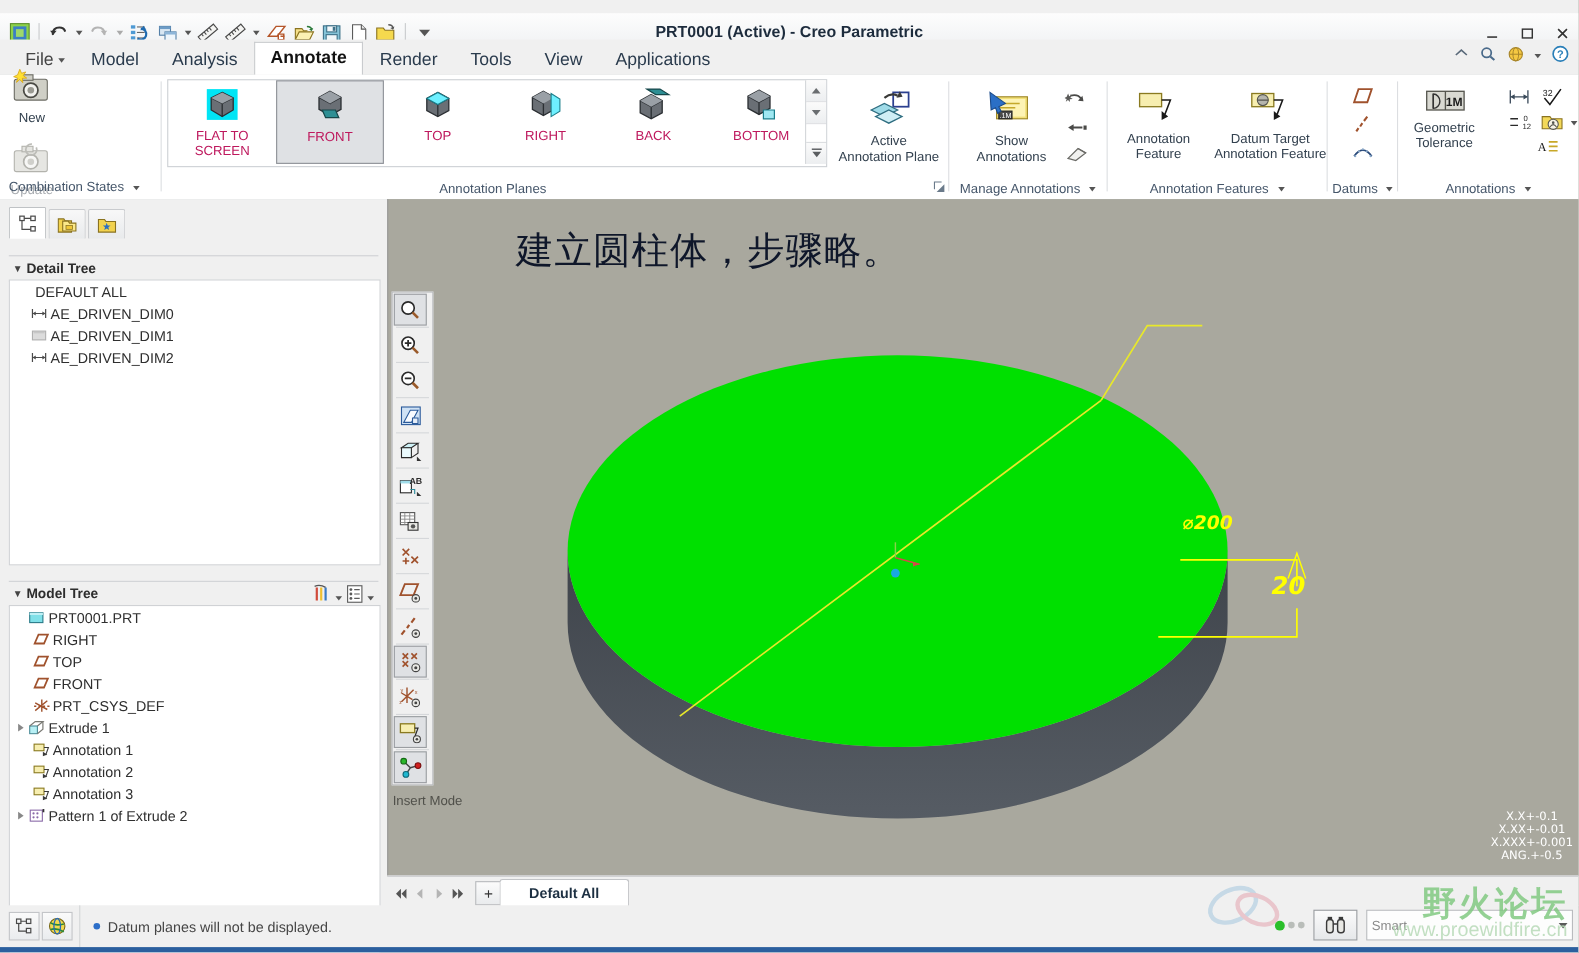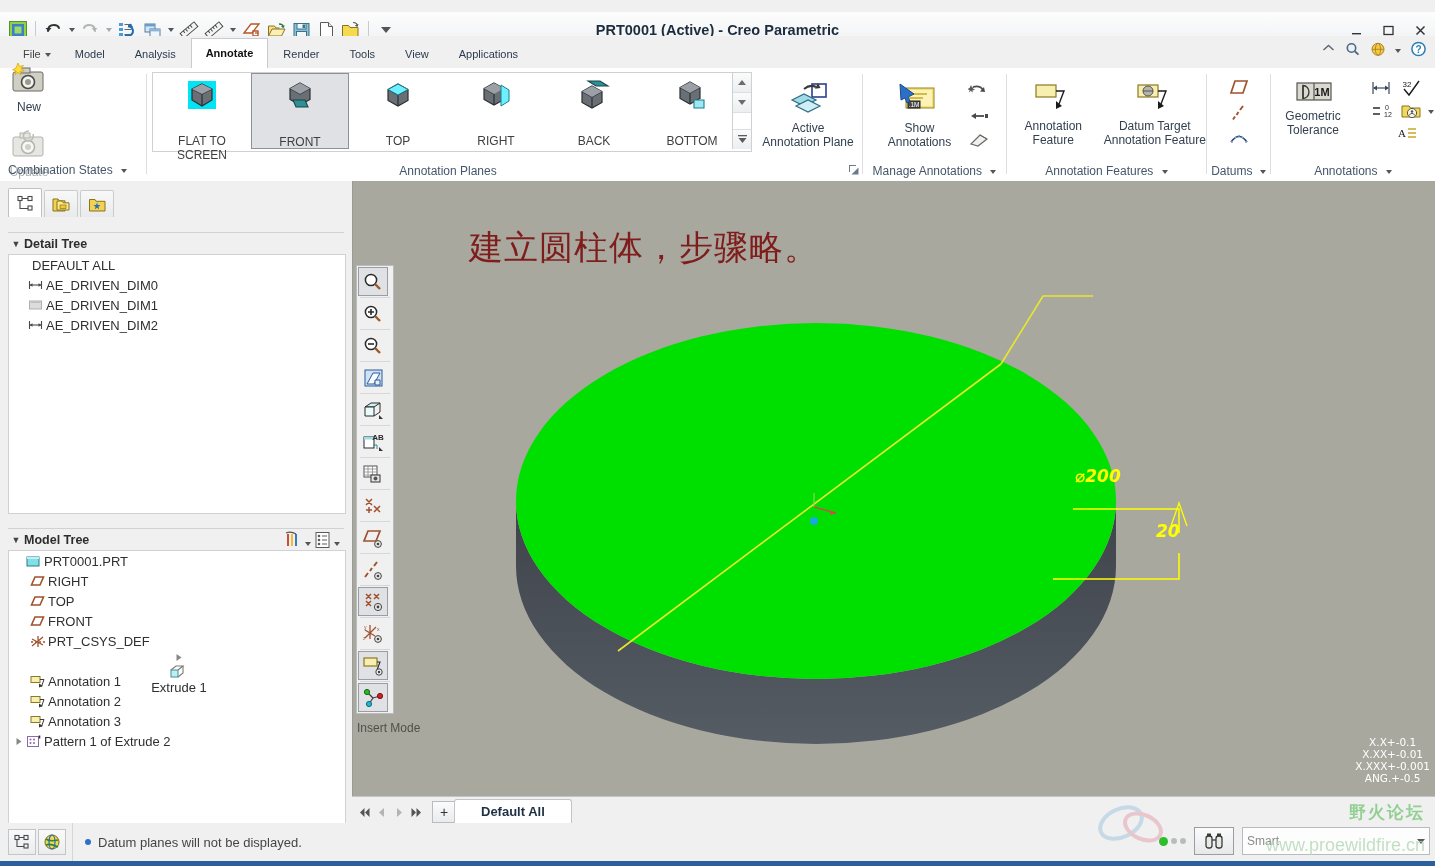--- a/index.html
+++ b/index.html
@@ -24,21 +24,21 @@
   .caret.lg{border-left-width:5px;border-right-width:5px;border-top-width:6px;}
   .apptitle{position:absolute;left:0;top:0;width:1435px;height:36px;line-height:36px;
     text-align:center;font-size:14.5px;font-weight:bold;color:#1d2c3d;pointer-events:none;}
   .winbtns{position:absolute;right:6px;top:9px;display:flex;gap:14px;align-items:center;}
   .winbtn{width:18px;height:18px;display:flex;align-items:center;justify-content:center;color:#3a3a3a;}
 
   
   .tabbar{position:absolute;left:0;top:36px;width:1435px;height:32px;
     background:#f0f0f0;border-bottom:1px solid #c9cbce;}
   .tabs{position:absolute;left:8px;top:2px;display:flex;height:30px;align-items:flex-end;}
-  .tab{height:27px;line-height:27px;padding:0 14px;font-size:11px;color:#2a3b4d;
+  .tab{height:27px;line-height:27px;padding:0 14px;font-size:16px;color:#2a3b4d;
     border:1px solid transparent;border-bottom:none;cursor:default;white-space:nowrap;}
   .tab.file{color:#444;padding-right:8px;}
   .tab.file .caret{display:inline-block;margin-left:4px;vertical-align:middle;}
   .tab.active{background:#fff;border-color:#c9cbce;font-weight:bold;color:#111;height:29px;line-height:28px;}
   .tabright{position:absolute;right:8px;top:5px;display:flex;gap:9px;align-items:center;}
 
   
   .ribbon{position:absolute;left:0;top:68px;width:1435px;height:113px;background:#fff;
     border-bottom:1px solid #c9cbce;}
   .rgroup{position:absolute;top:0;height:113px;}
@@ -51,21 +51,21 @@
   .bigbtn .lab{font-size:12px;text-align:center;line-height:14px;color:#33414f;margin-top:3px;}
   .bigbtn.dis .lab{color:#a8acb0;}
   .ico{display:flex;align-items:center;justify-content:center;}
 
   
   .gallery{position:absolute;left:152px;top:4px;width:598px;height:78px;background:#fff;
     border:1px solid #cdd0d4;display:flex;}
   .gitem{width:98px;height:76px;display:flex;flex-direction:column;align-items:center;
     justify-content:flex-start;padding-top:5px;cursor:default;}
   .gitem.sel{background:#dfe1e4;border:1px solid #8d9096;box-sizing:border-box;}
-  .gitem .glab{font-size:12px;color:#404040;text-align:center;line-height:14px;margin-top:20px;}
+  .gitem .glab{font-size:12px;color:#be185d;text-align:center;line-height:14px;margin-top:2px;}
   .gscroll{position:absolute;right:0;top:0;width:18px;height:76px;border-left:1px solid #cdd0d4;
     display:flex;flex-direction:column;background:#f6f6f6;}
   .gsbtn{height:19px;display:flex;align-items:center;justify-content:center;border-bottom:1px solid #dcdee1;
     background:linear-gradient(#fbfbfb,#eceef0);}
   .gsfill{flex:1;background:#fff;}
   .tri-up{width:0;height:0;border-left:4px solid transparent;border-right:4px solid transparent;border-bottom:5px solid #6a6d70;}
   .tri-dn{width:0;height:0;border-left:4px solid transparent;border-right:4px solid transparent;border-top:5px solid #6a6d70;}
 
   .smallcol{display:flex;flex-direction:column;gap:2px;padding-top:4px;}
   .smallbtn{display:flex;align-items:center;height:22px;padding:0 3px;cursor:default;border-radius:2px;}
@@ -98,22 +98,22 @@
   
   .viewport{position:absolute;left:352px;top:181px;width:1083px;height:615px;background:#a9a89e;
     border-left:1px solid #9a9a9a;}
   .vtoolbar{position:absolute;left:3px;top:84px;width:34px;background:#f0f0f0;
     border:1px solid #b9bbbe;display:flex;flex-direction:column;padding:1px;}
   .vtool{width:30px;height:29px;display:flex;align-items:center;justify-content:center;
     border:1px solid transparent;cursor:default;position:relative;box-sizing:border-box;}
   .vtool.sel{background:#dfe1e4;border:1px solid #9a9da1;}
   .vsep{height:1px;background:#d5d7da;margin:1px 2px;}
   .insertmode{position:absolute;left:4px;top:540px;font-size:12px;color:#50504a;}
-  .cntext{position:absolute;left:116px;top:24px;font-size:34px;color:#7f1d1d;
-    font-family:"DejaVu Sans","Liberation Sans",sans-serif;letter-spacing:1px;white-space:nowrap;margin-top:20px;}
+  .cntext{position:absolute;left:116px;top:24px;font-size:34px;color:#0f172a;
+    font-family:"DejaVu Sans","Liberation Sans",sans-serif;letter-spacing:1px;white-space:nowrap;}
   .tolblock{position:absolute;right:6px;bottom:12px;font-size:10.5px;color:#ffffff;line-height:12px;
     text-align:center;font-family:"DejaVu Sans","Liberation Sans",sans-serif;}
   .dimtext{position:absolute;color:#ffff00;font-weight:bold;font-style:italic;
     font-family:"DejaVu Sans","Liberation Sans",sans-serif;white-space:nowrap;}
 
   
   .btmbar{position:absolute;left:352px;top:796px;width:1083px;height:27px;background:#f0f0f0;
     border-top:1px solid #c2c4c7;border-bottom:1px solid #9a9a9a;}
   .navbtns{position:absolute;left:6px;top:4px;display:flex;align-items:center;gap:3px;}
   .navbtn{width:14px;height:18px;display:flex;align-items:center;justify-content:center;cursor:default;}
@@ -132,21 +132,21 @@
     font-size:13px;color:#454545;border-left:1px solid #d4d6d8;padding-left:12px;}
   .bullet{width:6px;height:6px;background:#2d6fc9;border-radius:50%;margin-right:7px;}
   .statright{position:absolute;right:5px;top:4px;display:flex;align-items:center;gap:8px;}
   .dots{display:flex;align-items:center;gap:3px;}
   .dot{width:9px;height:9px;border-radius:50%;}
   .searchbox{width:178px;height:26px;border:1px solid #b9bbbe;background:#fdfdfd;display:flex;
     align-items:center;padding:0 4px;font-size:12px;color:#8b8b8b;}
   .binbtn{width:38px;height:26px;border:1px solid #9a9da1;background:linear-gradient(#fbfbfb,#e6e8ea);
     display:flex;align-items:center;justify-content:center;cursor:default;}
   .watermark{position:absolute;right:4px;top:-22px;pointer-events:none;opacity:.82;}
-  .wmtext{position:absolute;right:6px;top:0;font-size:17px;font-weight:bold;color:#7ec87e;
+  .wmtext{position:absolute;right:6px;top:0;font-size:31px;font-weight:bold;color:#7ec87e;
     font-family:"DejaVu Sans","Liberation Sans",sans-serif;white-space:nowrap;letter-spacing:2px;}
   .wmurl{position:absolute;right:6px;top:34px;font-size:18px;color:#b6d9b6;white-space:nowrap;}
   .bluestrip{position:absolute;left:0;top:861px;width:1435px;height:5px;background:#2b5f9e;}
   .dropcaret{width:0;height:0;border-left:4px solid transparent;border-right:4px solid transparent;border-top:5px solid #5a5a5a;}
 </style>
 </head>
 <body>
 
 <div id="app">
 
@@ -793,21 +793,21 @@
       </div>
       <div class="trow indent2">
         <span class="tico">
           <svg width="16" height="13" viewBox="0 0 16 13">
               <path d="M2 11 L13 2 M2 4 L13 10 M8 1 L8 12" stroke="#a0522d" stroke-width="1.3"></path>
               <path d="M1 7 h14" stroke="#a0522d" stroke-width="1.3" stroke-dasharray="2 2"></path>
             </svg>
         </span>
         <span>PRT_CSYS_DEF</span>
       </div>
-      <div class="trow" style="padding-left:4px;flex-direction:column;">
+      <div class="trow" style="padding-left:4px;">
         <span class="exparrow">
           <svg width="8" height="9" viewBox="0 0 8 9">
               <path d="M1.5 1 L6.5 4.5 L1.5 8z" fill="#888"></path>
             </svg>
         </span>
         <span class="tico">
           <svg width="16" height="13" viewBox="0 0 16 13">
               <rect x="1" y="5" width="7" height="7" fill="#b8f0f5" stroke="#4a8a96"></rect>
               <path d="M1 5 L6 1 L13 1 L8 5" fill="none" stroke="#7a7a74" stroke-width="1.1"></path>
               <path d="M8 12 L13 8 L13 1" fill="none" stroke="#7a7a74" stroke-width="1.1"></path>
@@ -895,21 +895,21 @@
         <path d="M461 326 L461 312" stroke="#8ad14a" stroke-width="1.3"></path>
         <path d="M461 326 L483 332" stroke="#d14a4a" stroke-width="1.3"></path>
         <path d="M483 332 l-6 -2 0 4z" fill="#d14a4a"></path>
         <circle cx="461" cy="340" r="4" fill="#1aa8e0"></circle>
       </g>
     </svg>
 
     <div class="dimtext" style="left:722px;top:285px;font-size:17px;">
       <span>⌀</span><span>200</span>
     </div>
-    <div class="dimtext" style="left:803px;top:340px;font-size:17px;">20</div>
+    <div class="dimtext" style="left:803px;top:340px;font-size:22px;">20</div>
 
     <div class="tolblock">
       <div>X.X+-0.1</div>
       <div>X.XX+-0.01</div>
       <div>X.XXX+-0.001</div>
       <div>ANG.+-0.5</div>
     </div>
 
     <div class="vtoolbar">
       <div class="vtool sel">

